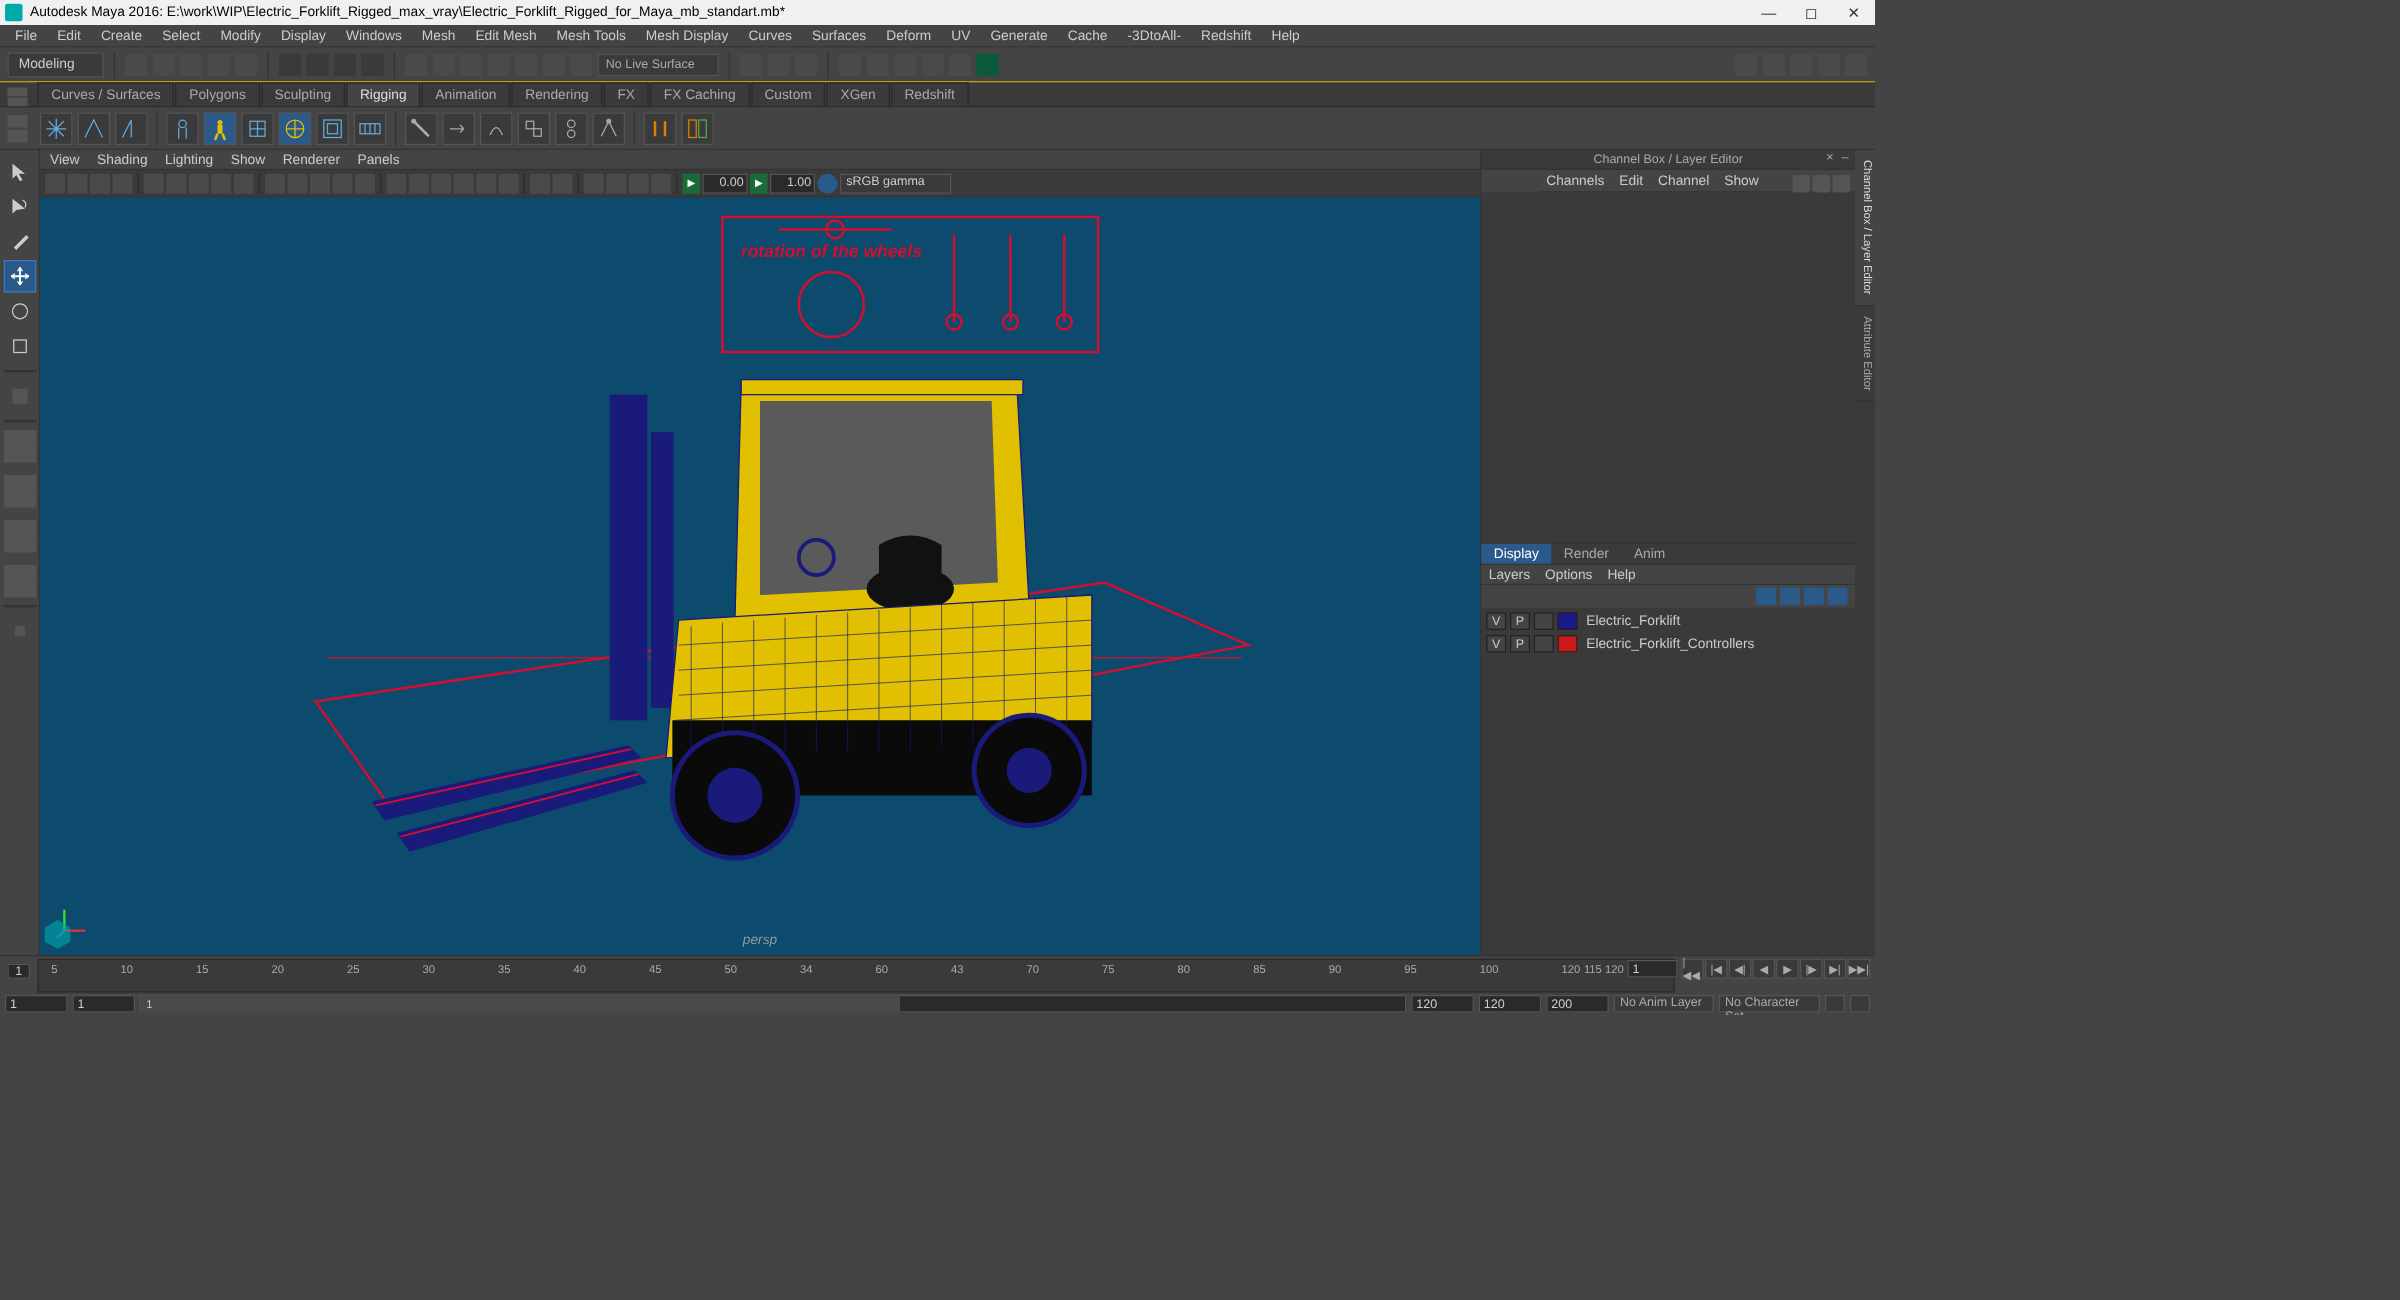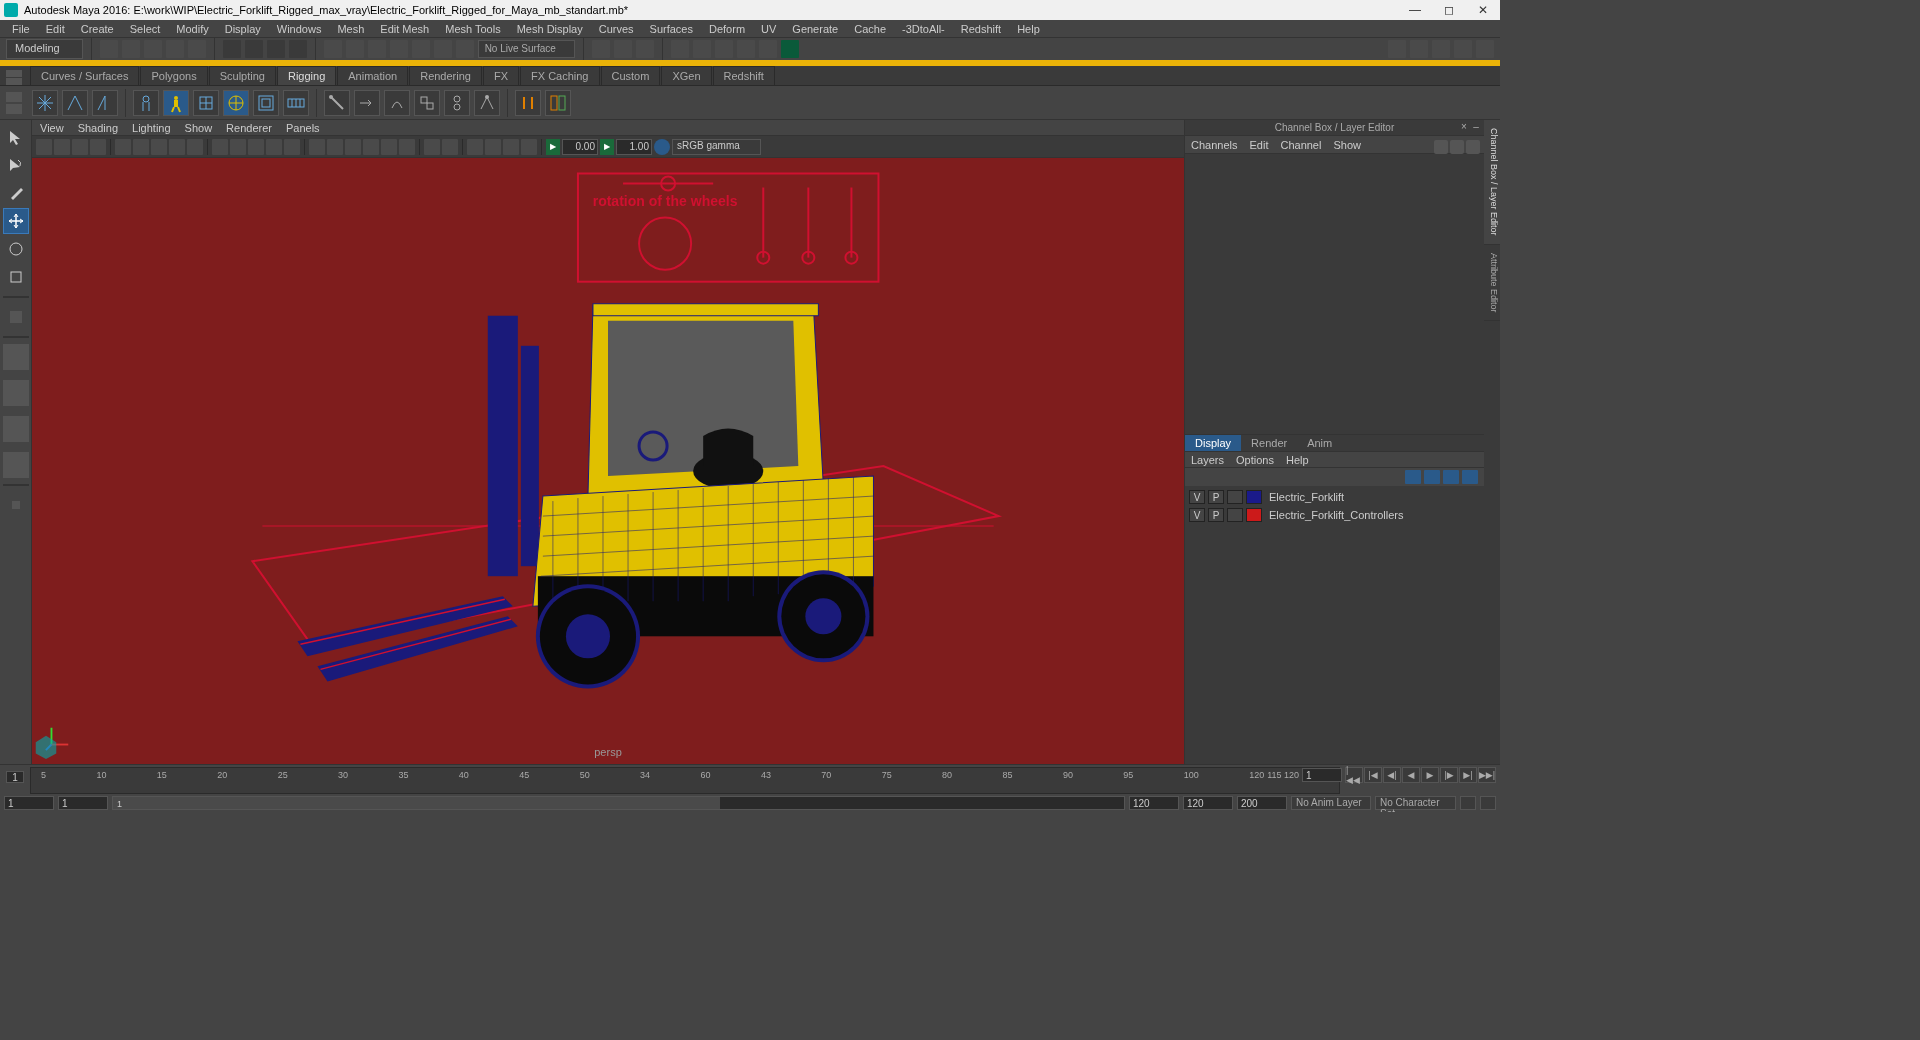--- a/index.html
+++ b/index.html
@@ -9,21 +9,21 @@
 .title-bar { height: 20px; background: #f0f0f0; display: flex; align-items: center; color: #000; font-size: 11px; padding-left: 4px; }
 .title-bar .logo { width: 14px; height: 14px; background: #0aa; margin-right: 6px; border-radius: 2px; }
 .title-bar .spacer { flex: 1; }
 .title-bar .win-btn { width: 34px; height: 20px; display: flex; align-items: center; justify-content: center; color: #333; font-size: 12px; }
 
 
 .menu-bar { height: 18px; background: #444; display: flex; align-items: center; padding: 0 4px; gap: 0; border-bottom: 1px solid #333; }
 .menu-bar .item { padding: 2px 8px; color: #ccc; font-size: 11px; cursor: pointer; }
 
 
-.toolbar-row { height: 28px; background: #444; display: flex; align-items: center; padding: 0 6px; border-bottom: 6px solid #eab308; gap: 4px; }
+.toolbar-row { height: 28px; background: #444; display: flex; align-items: center; padding: 0 6px; border-bottom: 1px solid #eab308; gap: 4px; }
 .mode-select { background: #3a3a3a; border: 1px solid #555; color: #ccc; padding: 2px 22px 2px 8px; font-size: 11px; height: 20px; position: relative; }
 .divider { width: 1px; height: 22px; background: #333; margin: 0 4px; }
 .tb-icon { width: 18px; height: 18px; border: 1px solid transparent; background: #4a4a4a; border-radius: 1px; }
 .tb-icon.dk { background: #3a3a3a; }
 .live-surf { background: #3a3a3a; border: 1px solid #555; color: #aaa; padding: 2px 18px 2px 6px; font-size: 10px; height: 18px; }
 
 
 .shelf-tabs { height: 20px; background: #3a3a3a; display: flex; align-items: flex-end; padding-left: 30px; border-bottom: 1px solid #2a2a2a; gap: 1px; }
 .shelf-tabs .tab { padding: 3px 10px; background: #3a3a3a; color: #aaa; font-size: 11px; border: 1px solid #2a2a2a; border-bottom: none; cursor: pointer; }
 .shelf-tabs .tab.active { background: #444; color: #ddd; }
@@ -53,30 +53,30 @@
 .viewport-wrap { flex: 1; display: flex; flex-direction: column; background: #444; }
 .vp-menu { height: 16px; background: #444; display: flex; align-items: center; padding: 0 8px; gap: 14px; color: #ccc; font-size: 11px; border-bottom: 1px solid #333; }
 .vp-menu span { cursor: pointer; }
 .vp-tools { height: 22px; background: #3a3a3a; display: flex; align-items: center; padding: 0 4px; gap: 2px; border-bottom: 1px solid #333; }
 .vp-tools .i { width: 16px; height: 16px; background: #4a4a4a; border-radius: 1px; }
 .vp-tools .sep { width: 1px; height: 16px; background: #2a2a2a; margin: 0 2px; }
 .vp-field { width: 36px; height: 16px; background: #2a2a2a; border: 1px solid #555; color: #ccc; font-size: 10px; padding: 0 2px; text-align: right; }
 .vp-field-label { width: 14px; height: 16px; background: #1a6a3a; display: inline-flex; align-items: center; justify-content: center; color: #fff; font-size: 8px; }
 .vp-combo { background: #3a3a3a; border: 1px solid #555; color: #ccc; font-size: 10px; height: 16px; padding: 0 20px 0 4px; }
 
-.viewport { flex: 1; background: #7f1d1d; position: relative; overflow: hidden; }
+.viewport { flex: 1; background: #0c4a6e; position: relative; overflow: hidden; font-style: italic; }
 .viewport .camera-label { position: absolute; bottom: 6px; left: 50%; transform: translateX(-50%); color: #999; font-size: 11px; }
 .viewport .axis { position: absolute; bottom: 12px; left: 12px; width: 28px; height: 28px; }
 .viewport .maya-logo { position: absolute; bottom: 4px; left: 0; width: 28px; height: 28px; }
 
 
 .right-panel { width: 300px; background: #444; border-left: 1px solid #333; display: flex; flex-direction: column; position: relative; }
 .rp-title { height: 16px; background: #3a3a3a; color: #aaa; font-size: 10px; display: flex; align-items: center; justify-content: center; border-bottom: 1px solid #333; position: relative; }
 .rp-title .close { position: absolute; right: 2px; top: 1px; font-size: 10px; width: 12px; text-align: center; }
-.rp-menu { height: 18px; background: #444; display: flex; align-items: center; padding: 0 6px; gap: 12px; font-size: 11px; border-bottom: 1px solid #333; }
+.rp-menu { height: 18px; background: #444; display: flex; align-items: center; padding: 0 6px; gap: 12px; font-size: 11px; border-bottom: 1px solid #333; margin-left: 46px; }
 .rp-top-icons { position: absolute; right: 4px; top: 20px; display: flex; gap: 2px; }
 .rp-top-icons div { width: 14px; height: 14px; background: #555; border-radius: 2px; }
 .rp-blank { flex: 0 0 280px; background: #3a3a3a; }
 .rp-tabs { height: 18px; background: #3a3a3a; display: flex; align-items: center; border-top: 1px solid #333; border-bottom: 1px solid #333; }
 .rp-tabs .t { padding: 2px 10px; font-size: 11px; color: #aaa; cursor: pointer; }
 .rp-tabs .t.active { background: #2a5a8a; color: #fff; }
 .rp-menu2 { height: 16px; display: flex; align-items: center; padding: 0 6px; gap: 12px; font-size: 11px; border-bottom: 1px solid #333; }
 .rp-layer-icons { height: 18px; display: flex; justify-content: flex-end; padding: 2px 6px; gap: 3px; }
 .rp-layer-icons div { width: 16px; height: 14px; background: #2a5a8a; border-radius: 1px; }
 .layer-list { flex: 1; background: #3a3a3a; padding: 2px; }

